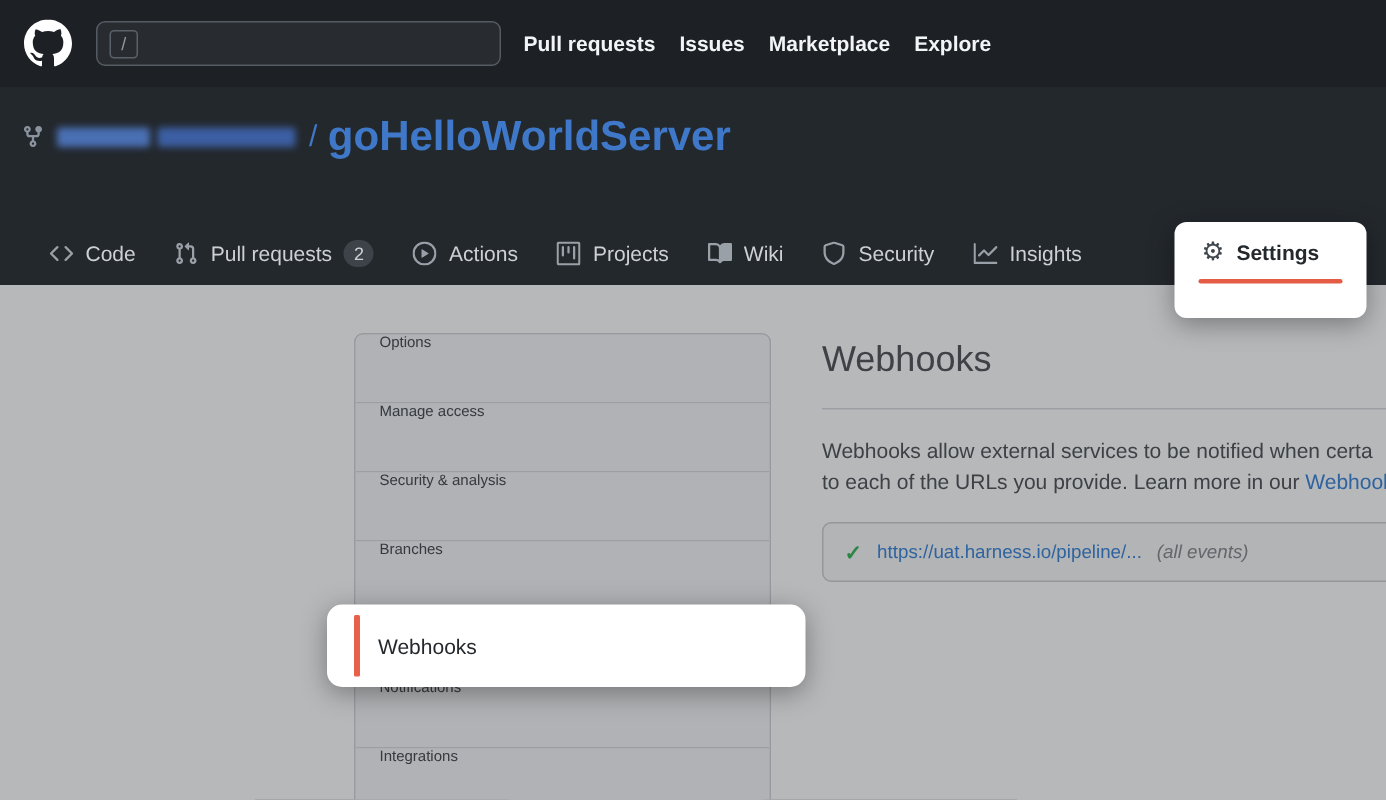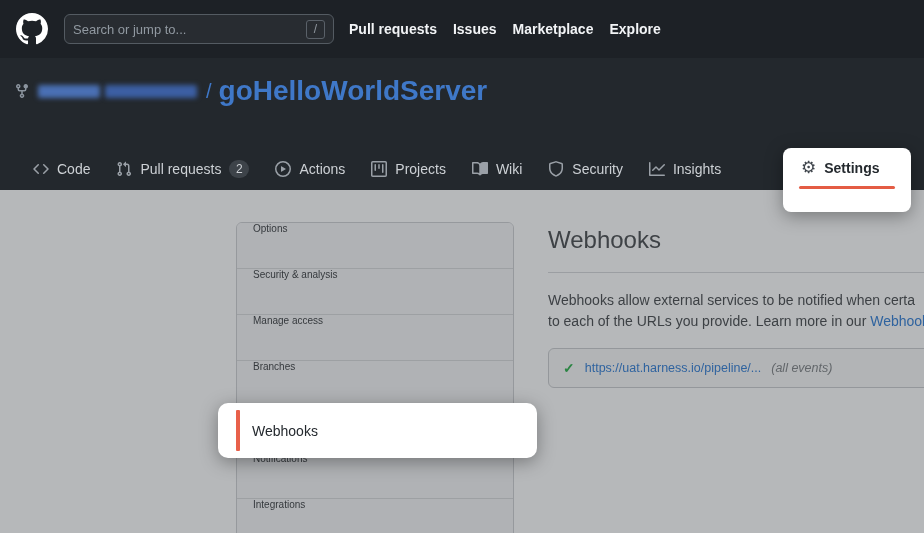--- a/index.html
+++ b/index.html
@@ -80,21 +80,20 @@
 
 <div class="canvas">
 
   <header class="top-header">
     <span class="octocat">
       <svg width="32" height="32" viewBox="0 0 16 16" fill="currentColor" aria-hidden="true">
           <path d="M8 0C3.58 0 0 3.58 0 8c0 3.54 2.29 6.53 5.47 7.59.4.07.55-.17.55-.38 0-.19-.01-.82-.01-1.49-2.01.37-2.53-.49-2.69-.94-.09-.23-.48-.94-.82-1.13-.28-.15-.68-.52-.01-.53.63-.01 1.08.58 1.23.82.72 1.21 1.87.87 2.33.66.07-.52.28-.87.51-1.07-1.78-.2-3.64-.89-3.64-3.95 0-.87.31-1.59.82-2.15-.08-.2-.36-1.02.08-2.12 0 0 .67-.21 2.2.82.64-.18 1.32-.27 2-.27s1.36.09 2 .27c1.53-1.04 2.2-.82 2.2-.82.44 1.1.16 1.92.08 2.12.51.56.82 1.27.82 2.15 0 3.07-1.87 3.75-3.65 3.95.29.25.54.73.54 1.48 0 1.07-.01 1.93-.01 2.2 0 .21.15.46.55.38A8.013 8.013 0 0 0 16 8c0-4.42-3.58-8-8-8z"></path>
         </svg>
     </span>
     <div class="searchbox">
-      <span class="search-placeholder">Search or jump to...</span>
       <span class="slash-key">/</span>
     </div>
     <nav class="global-nav">
       <a>Pull requests</a>
       <a>Issues</a>
       <a>Marketplace</a>
       <a>Explore</a>
     </nav>
   </header>
 
@@ -170,24 +169,24 @@
         <span class="tab-label">Insights</span>
       </a>
     </nav>
   </section>
 
   <nav class="settings-sidebar">
     <div class="side-item">
         <span>Options</span>
       </div>
     <div class="side-item">
+        <span>Manage access</span>
+      </div>
+    <div class="side-item">
         <span>Security &amp; analysis</span>
-      </div>
-    <div class="side-item">
-        <span>Manage access</span>
       </div>
     <div class="side-item">
         <span>Branches</span>
       </div>
     <div class="side-spacer"></div>
     <div class="side-item">
         <span>Notifications</span>
       </div>
     <div class="side-item">
         <span>Integrations</span>

